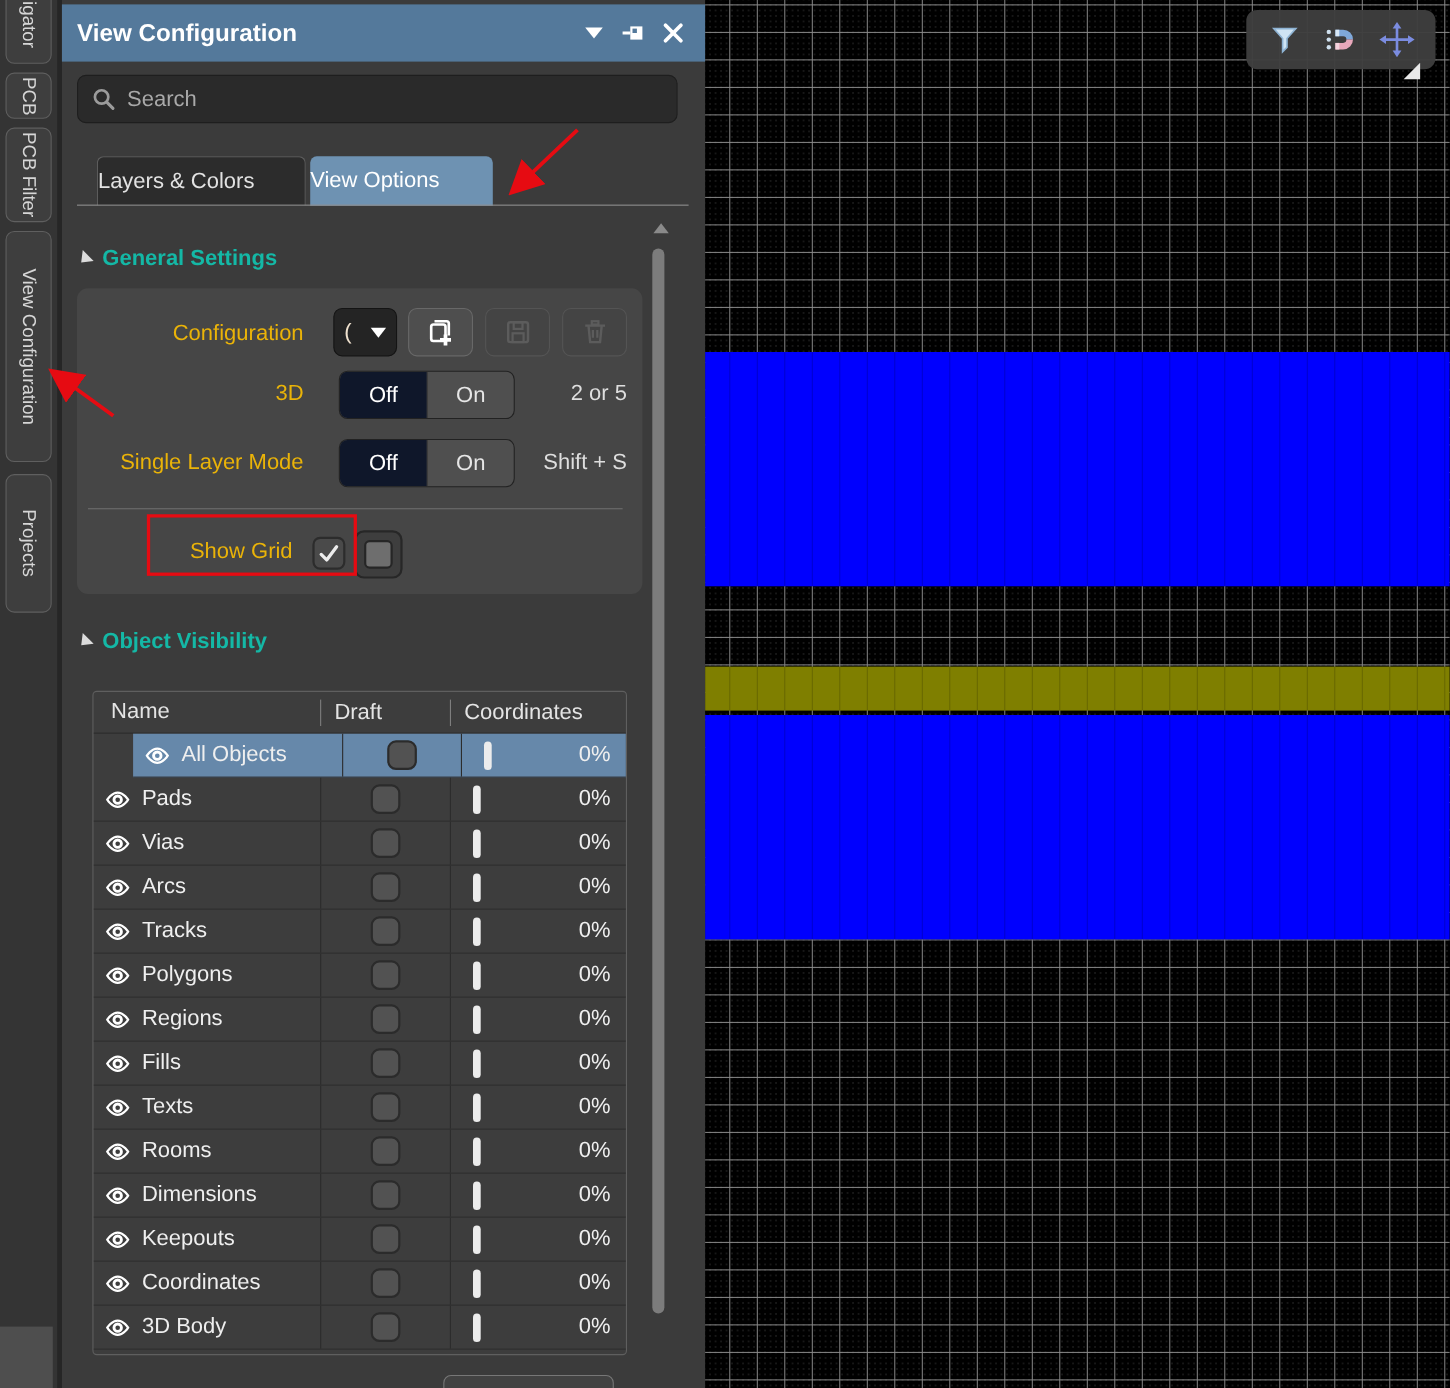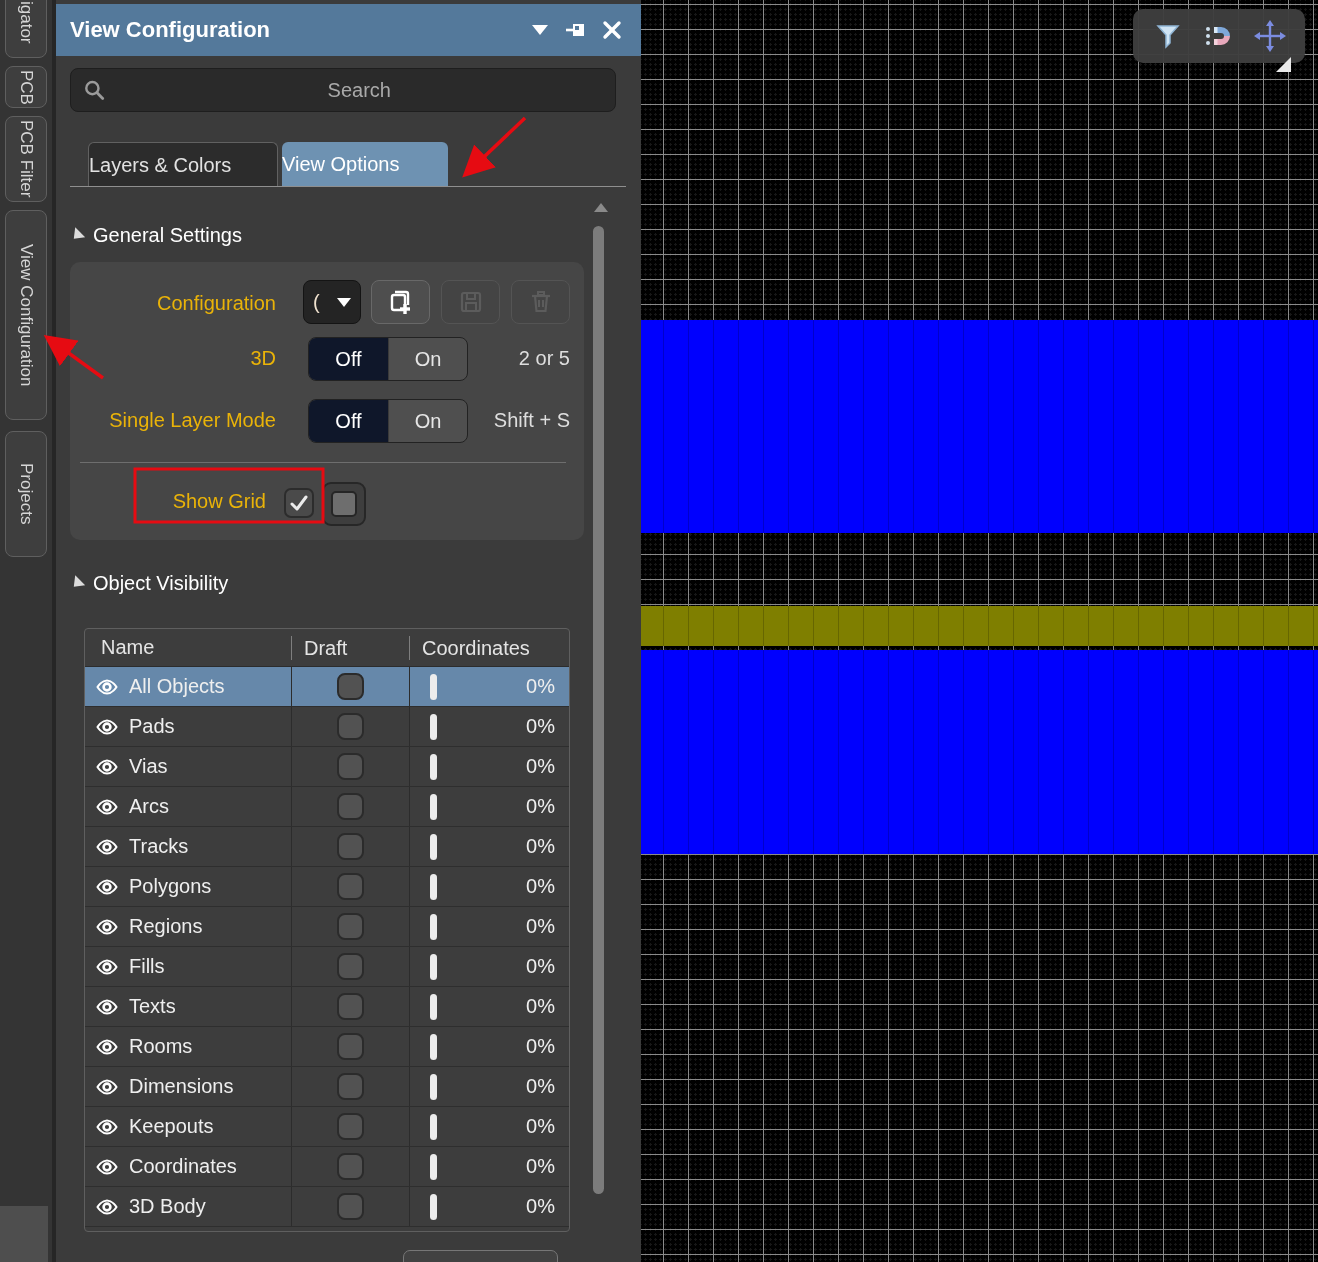--- a/index.html
+++ b/index.html
@@ -31,34 +31,34 @@
   .tb-ic { width:30px; height:30px; display:flex; align-items:center;
     justify-content:center; cursor:pointer; margin-left:6px; }
   .caret-down { width:0; height:0; border-left:8px solid transparent;
     border-right:8px solid transparent; border-top:10px solid #fff; }
 
   .searchbox { position:absolute; left:14px; top:68px; width:546px; height:44px;
     background:#2a2a2a; border:1px solid #1e1e1e; border-radius:8px;
     display:flex; align-items:center; padding:0 12px; }
   .searchbox input { background:transparent; border:none; outline:none;
     color:#cfcfcf; font-size:20px; width:100%; margin-left:10px;
-    font-family:"Liberation Sans", sans-serif;text-align:center; }
+    font-family:"Liberation Sans", sans-serif; }
   .searchbox input::placeholder { color:#a9a9a9; opacity:1; }
 
   .tab { position:absolute; top:142px; height:45px; border-radius:6px 6px 0 0;
     display:flex; align-items:center; justify-content:flex-start; font-size:20px;
     cursor:pointer; }
   .tab-inactive { left:32px; width:190px; background:#2c2c2c; color:#e2e2e2;
     border:1px solid #616161; border-bottom:none; }
   .tab-active { left:226px; width:166px; background:#6e92b2; color:#fff; }
   .tab-divider { position:absolute; left:14px; top:186px; width:556px;
     height:1px; background:#8f8f8f; }
 
   .sect-head { position:absolute; left:14px; display:flex; align-items:center;
-    color:#ffffff; font-size:20px; font-weight:normal; }
+    color:#14b8a6; font-size:20px; font-weight:bold; }
   .sect-head .tri { width:0; height:0; border-left:7px solid transparent;
     border-right:7px solid transparent; border-top:9px solid #dcdcdc;
     transform:rotate(45deg); margin-right:9px; }
   .gs-head { top:224px; }
   .ov-head { top:572px; }
 
   .card { position:absolute; left:14px; top:262px; width:514px; height:278px;
     background:#464646; border-radius:10px; }
   .lbl { position:absolute; color:#eab308; font-size:20px; text-align:right; }
   .hint { position:absolute; color:#dedede; font-size:20px; text-align:right; width:110px; }
@@ -288,21 +288,21 @@
       <span>Object Visibility</span>
     </div>
 
     <div class="tbl">
       <div class="tbl-head">
         <div class="th-name">Name</div>
         <div class="th-draft">Draft</div>
         <div class="th-trans">Coordinates</div>
       </div>
       <div id="tbl-body">
-          <div class="tbl-row selected" style="background: rgb(102, 136, 170);">
+          <div class="tbl-row selected" style="background: rgb(102, 136, 170); margin-left: 36px;">
             <div class="cell-name">
               <svg width="24" height="24" viewBox="0 0 24 24">
                 <path d="M12 5.5 C6.5 5.5 2.5 12 2.5 12 S6.5 18.5 12 18.5 21.5 12 21.5 12 17.5 5.5 12 5.5 z" fill="none" stroke="#fff" stroke-width="2"></path>
                 <circle cx="12" cy="12" r="3.4" fill="none" stroke="#fff" stroke-width="2.6"></circle>
               </svg>
               <span class="nm">All Objects</span>
             </div>
             <div class="cell-draft">
               <div class="toggle"></div>
             </div>

